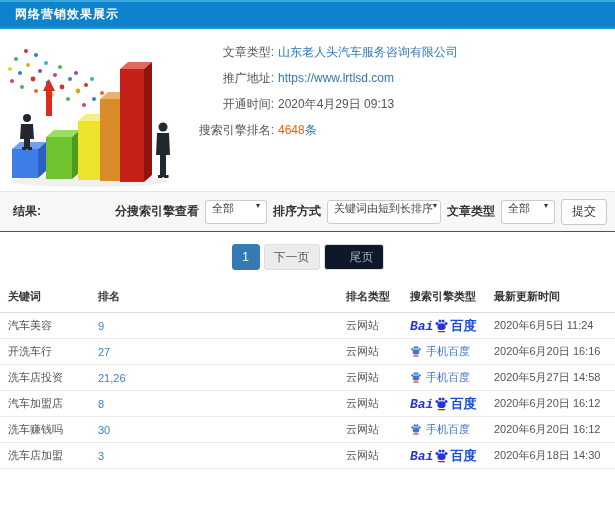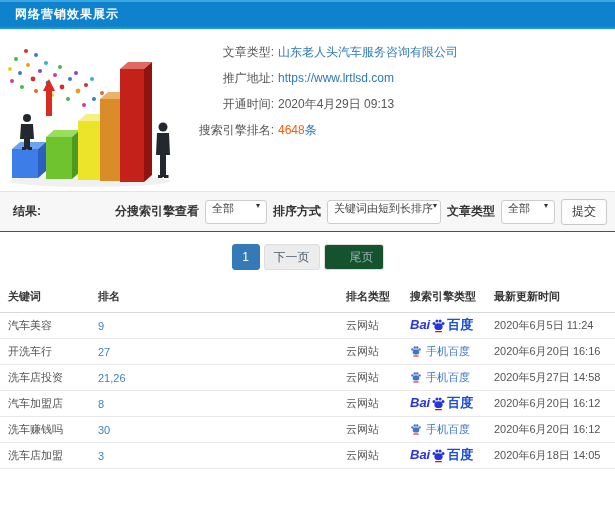--- a/index.html
+++ b/index.html
@@ -38,31 +38,31 @@
     border-radius:3px; font-size:12px; color:#333; cursor:pointer; }
 
   
   .pager { display:flex; justify-content:center; align-items:center; gap:4px;
     padding:12px 0 11px 0; }
   .pg { min-width:28px; height:26px; display:flex; align-items:center; justify-content:center;
     font-size:12px; border:1px solid #ddd; border-radius:3px; padding:0 9px;
     cursor:pointer; text-decoration:none; }
   .pg.active { background:#337ab7; border-color:#337ab7; color:#fff; }
   .pg.gray { background:#ececec; color:#4a5b6b; }
-  .pg.ghost { background:#14532d; color:#9fb0bd;padding-left:25px; }
+  .pg.ghost { background:#0f172a; color:#9fb0bd;padding-left:25px; }
 
   
   table { width:615px; border-collapse:collapse; table-layout:fixed; }
   col.c1{width:90px;} col.c2{width:248px;} col.c3{width:64px;} col.c4{width:84px;} col.c5{width:129px;}
   th { font-size:11px; color:#333; text-align:left; font-weight:bold;
     padding:8px 0 8px 8px; border-bottom:1px solid #d9d9d9; white-space:nowrap; }
   td { font-size:11px; color:#555; padding:0 0 0 8px; height:26px;
     border-bottom:1px solid #e8e8e8; white-space:nowrap; overflow:hidden;margin-left:44px; }
   td.rank { color:#3d83c4; }
-  .bd-logo { display:inline-flex; line-height:1; }
+  .bd-logo { display:inline-flex; align-items:flex-end; line-height:1;font-family:Liberation Mono, monospace; }
   .bd-bai { color:#2534dd; font-weight:bold; font-size:13px; font-style:italic; }
   .bd-cn { color:#1d4ed8; font-weight:bold; font-size:13px; }
   .paw { display:inline-block; }
   .paw-big { width:15px; height:15px; color:#2534dd; margin:0 1px; }
   .paw-sm { width:12px; height:12px; color:#3f76c8; margin-right:4px; }
   .mbd { display:inline-flex; align-items:center; color:#3f76c8; font-size:11px; }
 </style>
 </head>
 <body>
 
@@ -293,18 +293,18 @@
           <td>洗车店加盟</td>
           <td class="rank">3</td>
           <td>云网站</td>
           <td><span class="bd-logo">
          <b class="bd-bai">Bai</b>
          <svg class="paw paw-big" viewBox="0 0 24 26">
                 <use href="#paw"></use>
               </svg>
          <b class="bd-cn">百度</b>
        </span></td>
-          <td>2020年6月18日 14:05</td>
+          <td>2020年6月18日 14:30</td>
         </tr>
       </tbody>
   </table>
 
 </div>
 
 </body></html>

